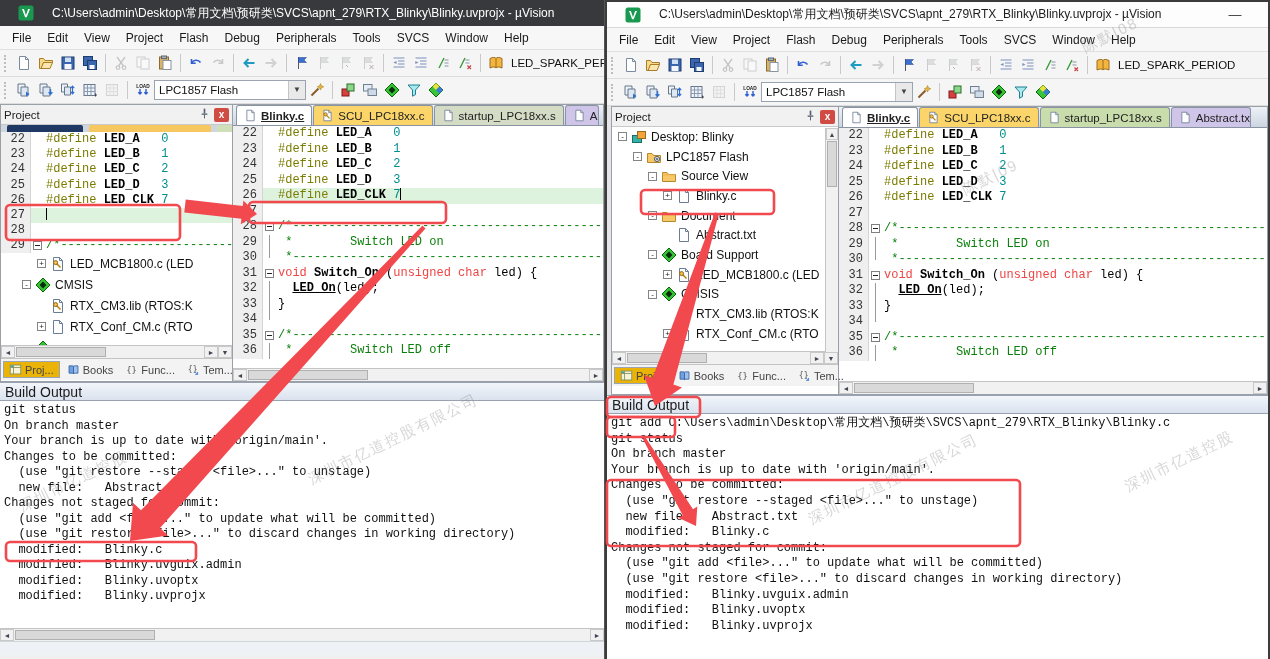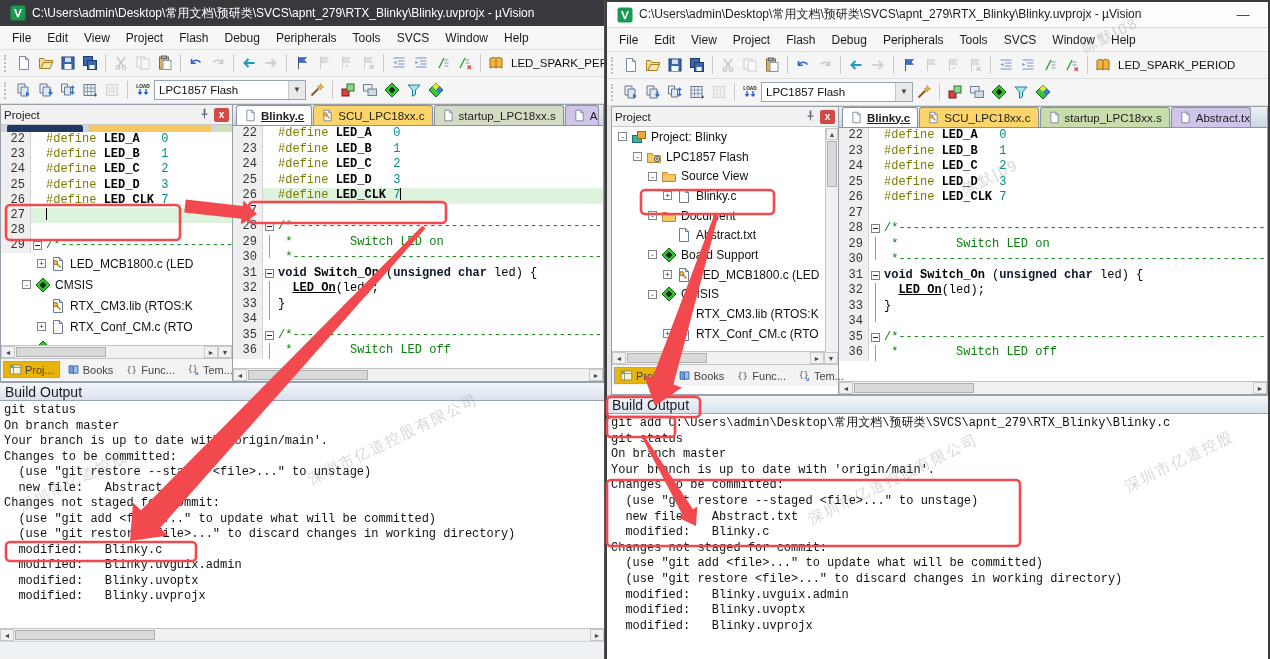--- a/index.html
+++ b/index.html
@@ -5,21 +5,21 @@
   * { margin:0; padding:0; box-sizing:border-box; }
   html,body { width:1270px; height:659px; overflow:hidden; background:#fff;
     font-family:"Liberation Sans", sans-serif; }
   #stage { position:relative; width:1270px; height:659px; background:#d8d8d8; }
 
   .win { position:absolute; top:0; height:659px; display:flex; flex-direction:column; background:#f0f0f0; }
   #win-left  { left:0;  width:605px; border-right:1px solid #555; }
   #win-right { left:605px; width:665px; border:2px solid #3c3c3c; border-bottom:none; }
 
   
-  .tbar { display:flex; align-items:center; gap:6px; padding:0 10px; font-size:12px; flex:none; }
+  .tbar { display:flex; align-items:center; gap:18px; padding:0 18px; font-size:12px; flex:none; }
   #win-left  .tbar { height:26px; background:#37393c; color:#fff; }
   #win-right .tbar { height:26px; background:#fdfdfd; color:#1c1c1c; border-bottom:1px solid #d8d8d8; }
   .tbar .ttl { white-space:nowrap; overflow:hidden; }
   .winbtn { margin-left:auto; width:30px; text-align:center; font-size:13px; color:#333; }
 
   
   .menu { display:flex; align-items:center; height:24px; background:#f7f7f7; border-bottom:1px solid #e0e0e0; font-size:12px; color:#1a1a1a; padding:0 4px; flex:none; }
   .mi { padding:3px 8px; white-space:nowrap; }
 
   
@@ -56,21 +56,21 @@
   .frag .cl { height:15.2px; line-height:15.2px; }
   .ln { width:30px; flex:none; text-align:right; padding-right:5px; color:#333; background:#efefef; border-right:1px solid #d4d4d4; }
   .fold { width:13px; flex:none; position:relative; background:#fff; }
   .fold.b::before { content:""; position:absolute; left:6px; top:0; bottom:0; width:1px; background:#9a9a9a; }
   .fold.e::before { content:""; position:absolute; left:6px; top:0; height:8px; width:1px; background:#9a9a9a; }
   .foldbox { position:absolute; left:2px; top:3px; width:9px; height:9px; border:1px solid #808080; background:#fff; }
   .foldbox::after { content:""; position:absolute; left:1px; right:1px; top:3px; height:1px; background:#222; }
   .txt { flex:1; padding-left:2px; overflow:hidden; }
   .cl.hl .txt, .cl.hl .fold { background:#def3de; }
   .tok-pp { color:#7c7c00; } .tok-id { color:#000; font-weight:bold; }
-  .tok-num { color:#008f8f; } .tok-kw { color:#0f172a; font-weight:bold; }
+  .tok-num { color:#008f8f; } .tok-kw { color:#ef4444; font-weight:normal; }
   .tok-cmt { color:#0c800c; } .tok-pl { color:#000; } .tok-fn { color:#000; text-decoration:underline; font-weight:bold; }
   .caret { display:inline-block; width:1px; height:12px; background:#000; vertical-align:-2px; }
 
   
   .tree { overflow:hidden; background:#fff; font-size:12px; color:#111; }
   .trow { display:flex; align-items:center; white-space:nowrap; }
   #win-left .trow { height:21px; }
   #win-right .trow { height:19.7px; }
   .exp { width:9px; height:9px; border:1px solid #848484; background:#fff; flex:none; font-size:8px; line-height:7px; text-align:center; color:#222; margin-right:4px; }
   .exp.none { visibility:hidden; }
@@ -810,21 +810,21 @@
               </svg></span>
             <span class="closebox">x</span>
           </div>
           <div class="tree" style="height: 224px;">
             <div class="trow" style="padding-left: 6px;">
               <span class="exp">-</span>
               <span class="ticon"><svg viewBox="0 0 16 16" xmlns="http://www.w3.org/2000/svg">
                   <rect x="1.5" y="6.5" width="9" height="7" fill="#34b3a5" stroke="#1b6e68"></rect>
                   <rect x="6.5" y="2.5" width="8" height="7" fill="#f2a33c" stroke="#9c6a1e"></rect>
                 </svg></span>
-              <span>Project: Blinky</span>
+              <span>Desktop: Blinky</span>
             </div>
             <div class="trow" style="padding-left: 21px;">
               <span class="exp">-</span>
               <span class="ticon"><svg viewBox="0 0 16 16" xmlns="http://www.w3.org/2000/svg">
                   <path d="M1.5 4.5h4.5l1.5 2h7v7h-13z" fill="#f8c868" stroke="#b48a2c"></path>
                   <circle cx="11" cy="10" r="2.6" fill="#cfd6de" stroke="#55606e"></circle>
                   <circle cx="11" cy="10" r="1" fill="#55606e"></circle>
                 </svg></span>
               <span>LPC1857 Flash</span>
             </div>

